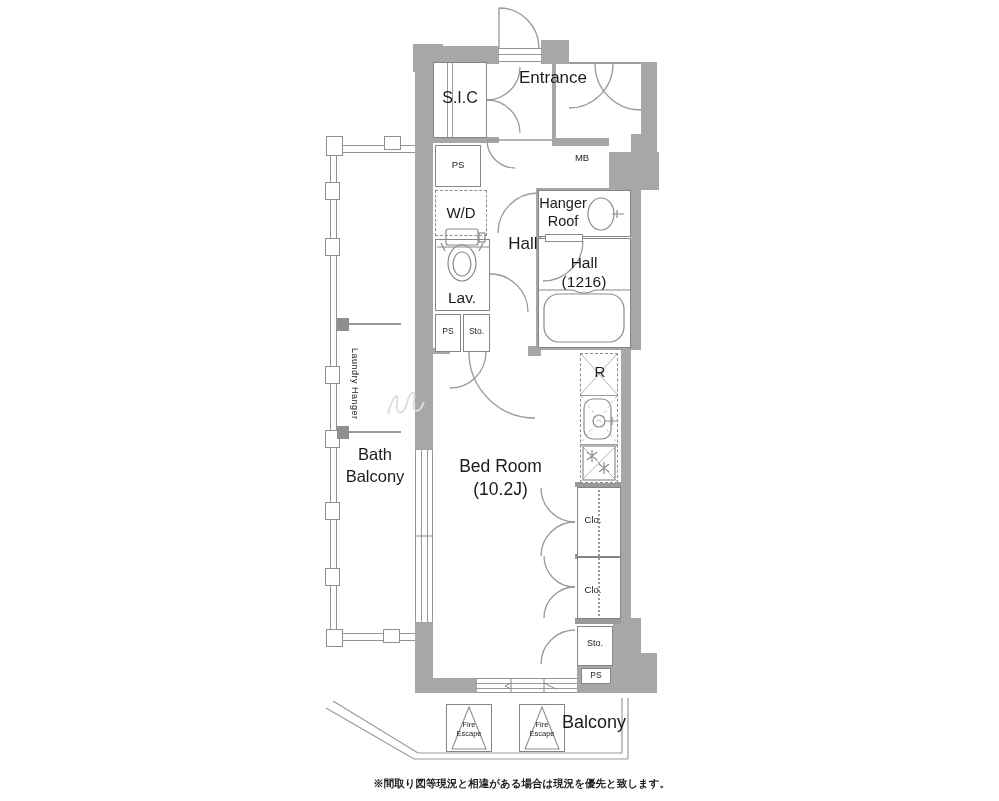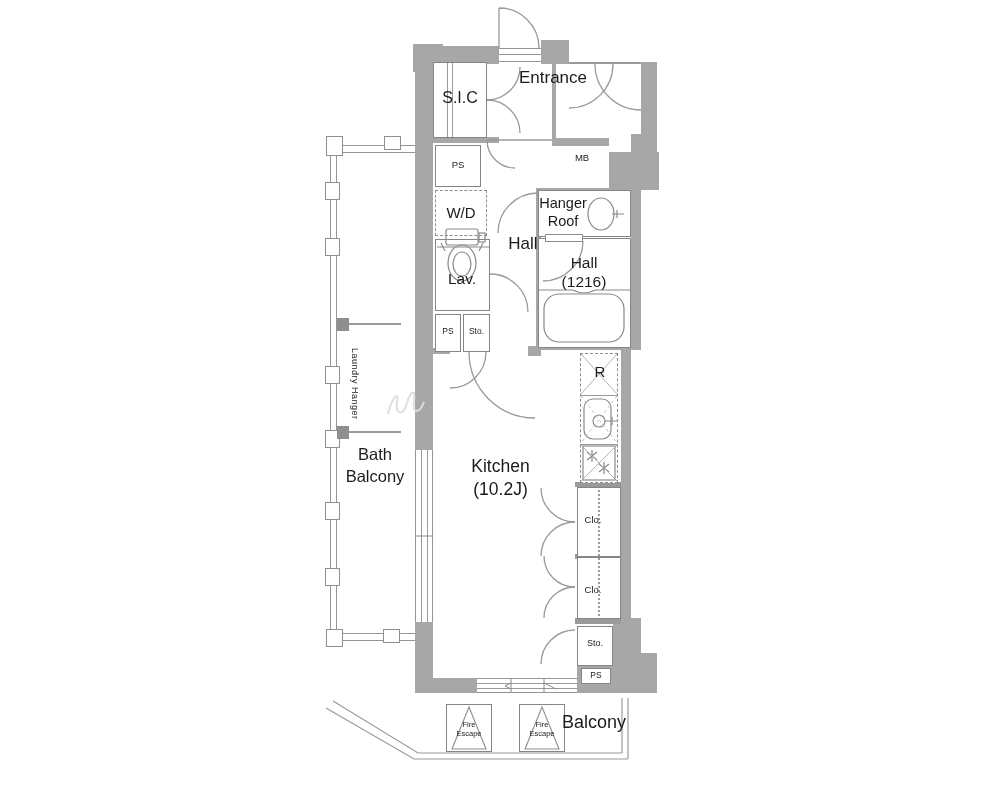--- a/index.html
+++ b/index.html
@@ -183,49 +183,50 @@
     </g>
 
     <path d="M388,414 C392,398 399,389 397,403 C395,414 403,417 407,403 C410,392 416,387 414,401 C412,413 419,415 424,402" stroke="#dedede" stroke-width="2" fill="none"></path>
   </svg>
 
   <div class="lbl" style="left:434px;top:88px;width:52px;font-size:16px;">S.I.C</div>
   <div class="lbl" style="left:486px;top:68px;width:70px;font-size:17px;margin-left:32px;">Entrance</div>
   <div class="lbl" style="left:435px;top:159px;width:46px;font-size:9.5px;">PS</div>
   <div class="lbl" style="left:435px;top:204px;width:52px;font-size:15px;">W/D</div>
   <div class="lbl" style="left:500px;top:234px;width:46px;font-size:17px;">Hall</div>
-  <div class="lbl" style="left:436px;top:270px;width:52px;font-size:15.5px;">Lav.</div>
+  <div class="lbl" style="left:436px;top:289px;width:52px;font-size:15.5px;">Lav.</div>
   <div class="lbl" style="left:558px;top:152px;width:48px;font-size:9.5px;">MB</div>
   <div class="lbl" style="left:534px;top:195px;width:58px;font-size:14.5px;">
     <span>Hanger</span>
     <span>Roof</span>
   </div>
   <div class="lbl" style="left:548px;top:254px;width:72px;font-size:15.5px;">
     <span>Hall</span>
     <span>(1216)</span>
   </div>
   <div class="lbl" style="left:435px;top:326px;width:26px;font-size:8.5px;">PS</div>
   <div class="lbl" style="left:463px;top:326px;width:27px;font-size:8.5px;">Sto.</div>
   <div class="lbl" style="left:588px;top:363px;width:24px;font-size:15px;">R</div>
   <div class="lbl" style="left:428px;top:455px;width:145px;font-size:17.5px;line-height:1.32;">
-    <span>Kitchen</span>
+    <span>Bed Room</span>
     <span>(10.2J)</span>
   </div>
   <div class="lbl" style="left:572px;top:514px;width:42px;font-size:9.5px;">Clo.</div>
   <div class="lbl" style="left:572px;top:584px;width:42px;font-size:9.5px;">Clo.</div>
   <div class="lbl" style="left:575px;top:638px;width:40px;font-size:9px;">Sto.</div>
   <div class="lbl" style="left:579px;top:670px;width:34px;font-size:8.5px;">PS</div>
   <div class="lbl" style="left:325px;top:443px;width:100px;font-size:16.5px;line-height:1.35;">
     <span>Bath</span>
     <span>Balcony</span>
   </div>
   <div class="lbl" style="left:349px;top:334px;height:100px;font-size:9px;writing-mode:vertical-rl;letter-spacing:0.5px;">Laundry Hanger</div>
   <div class="lbl" style="left:560px;top:712px;width:68px;font-size:18px;">Balcony</div>
   <div class="lbl" style="left:446px;top:720px;width:46px;font-size:7.5px;line-height:1.25;">
     <span>Fire</span>
     <span>Escape</span>
   </div>
   <div class="lbl" style="left:519px;top:720px;width:46px;font-size:7.5px;line-height:1.25;">
     <span>Fire</span>
     <span>Escape</span>
   </div>
+  <div class="lbl" style="left:358px;top:777px;width:312px;font-size:10.5px;font-weight:600;text-align:right;">※間取り図等現況と相違がある場合は現況を優先と致します。</div>
 
 </div>
 
 </body></html>

